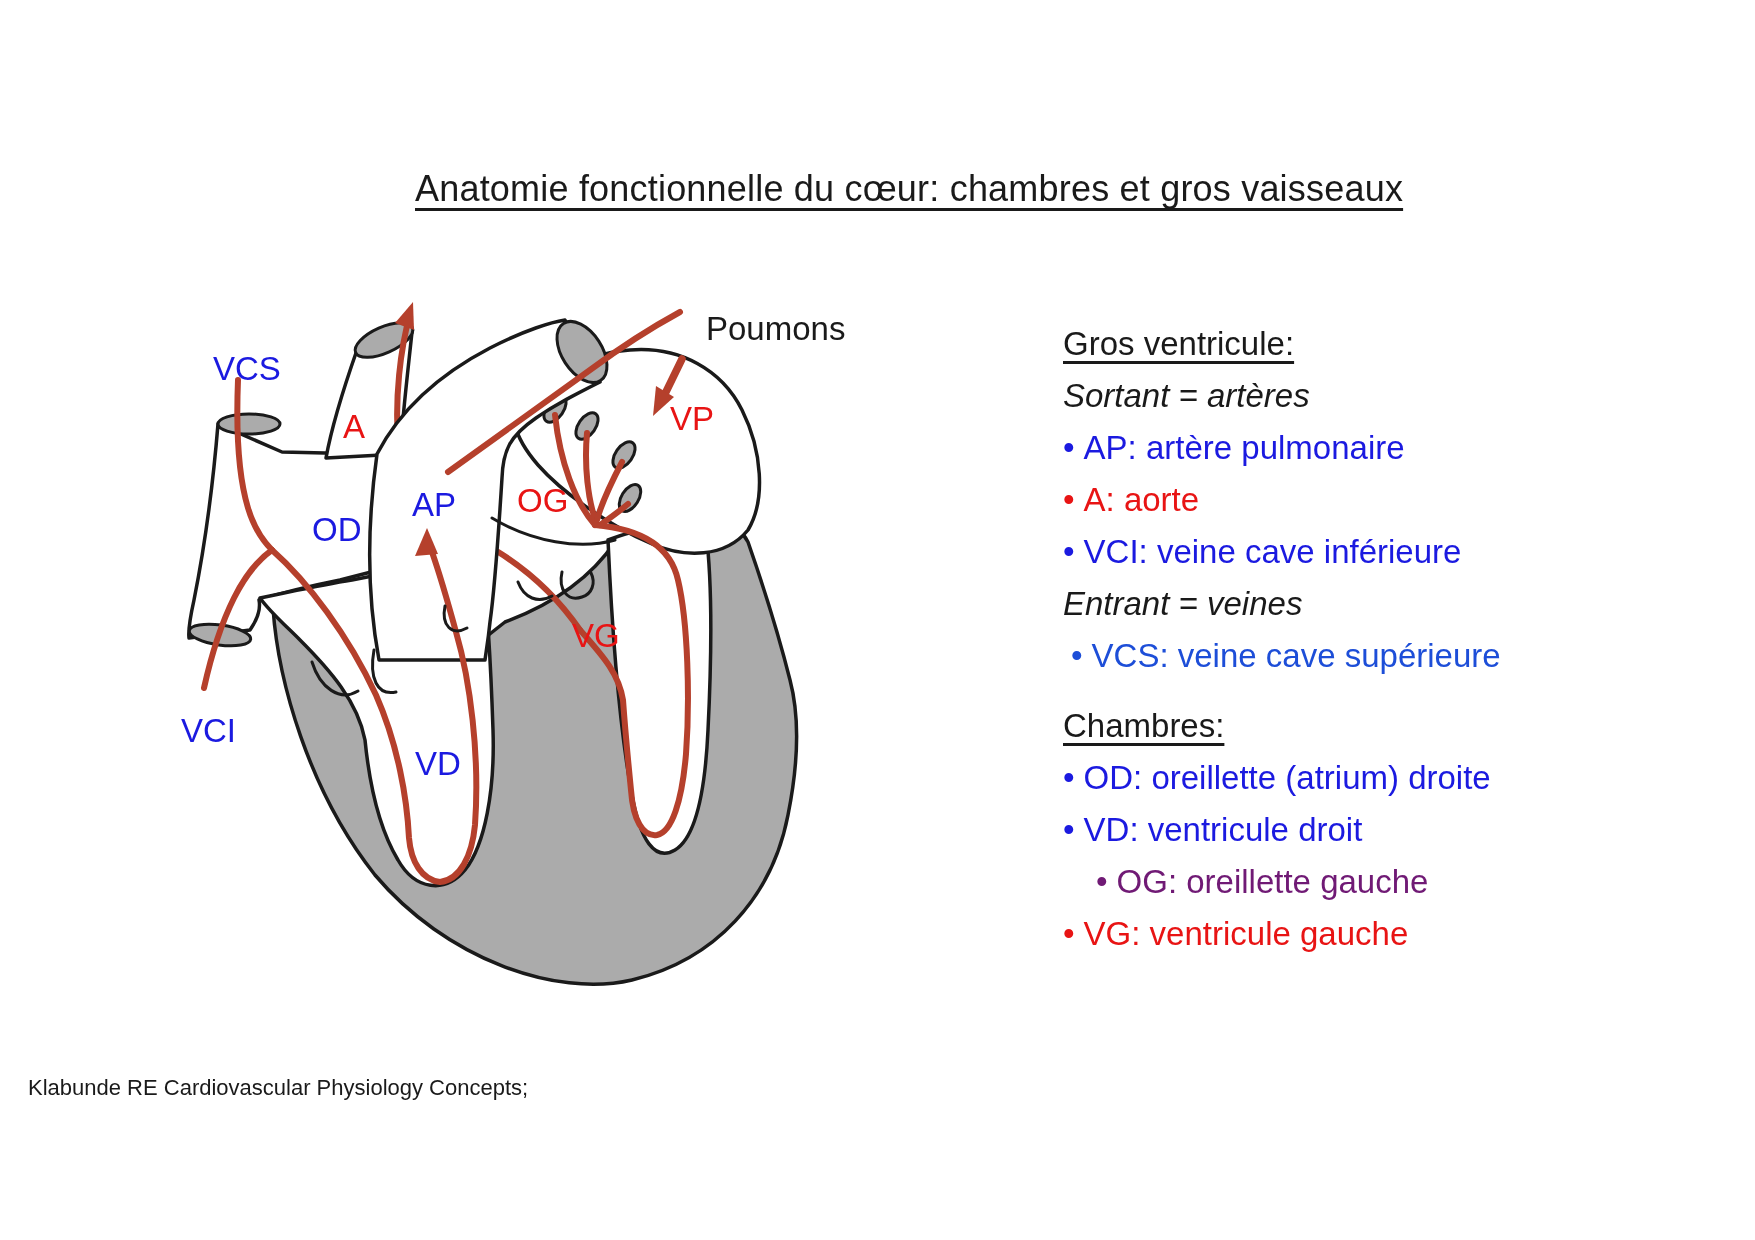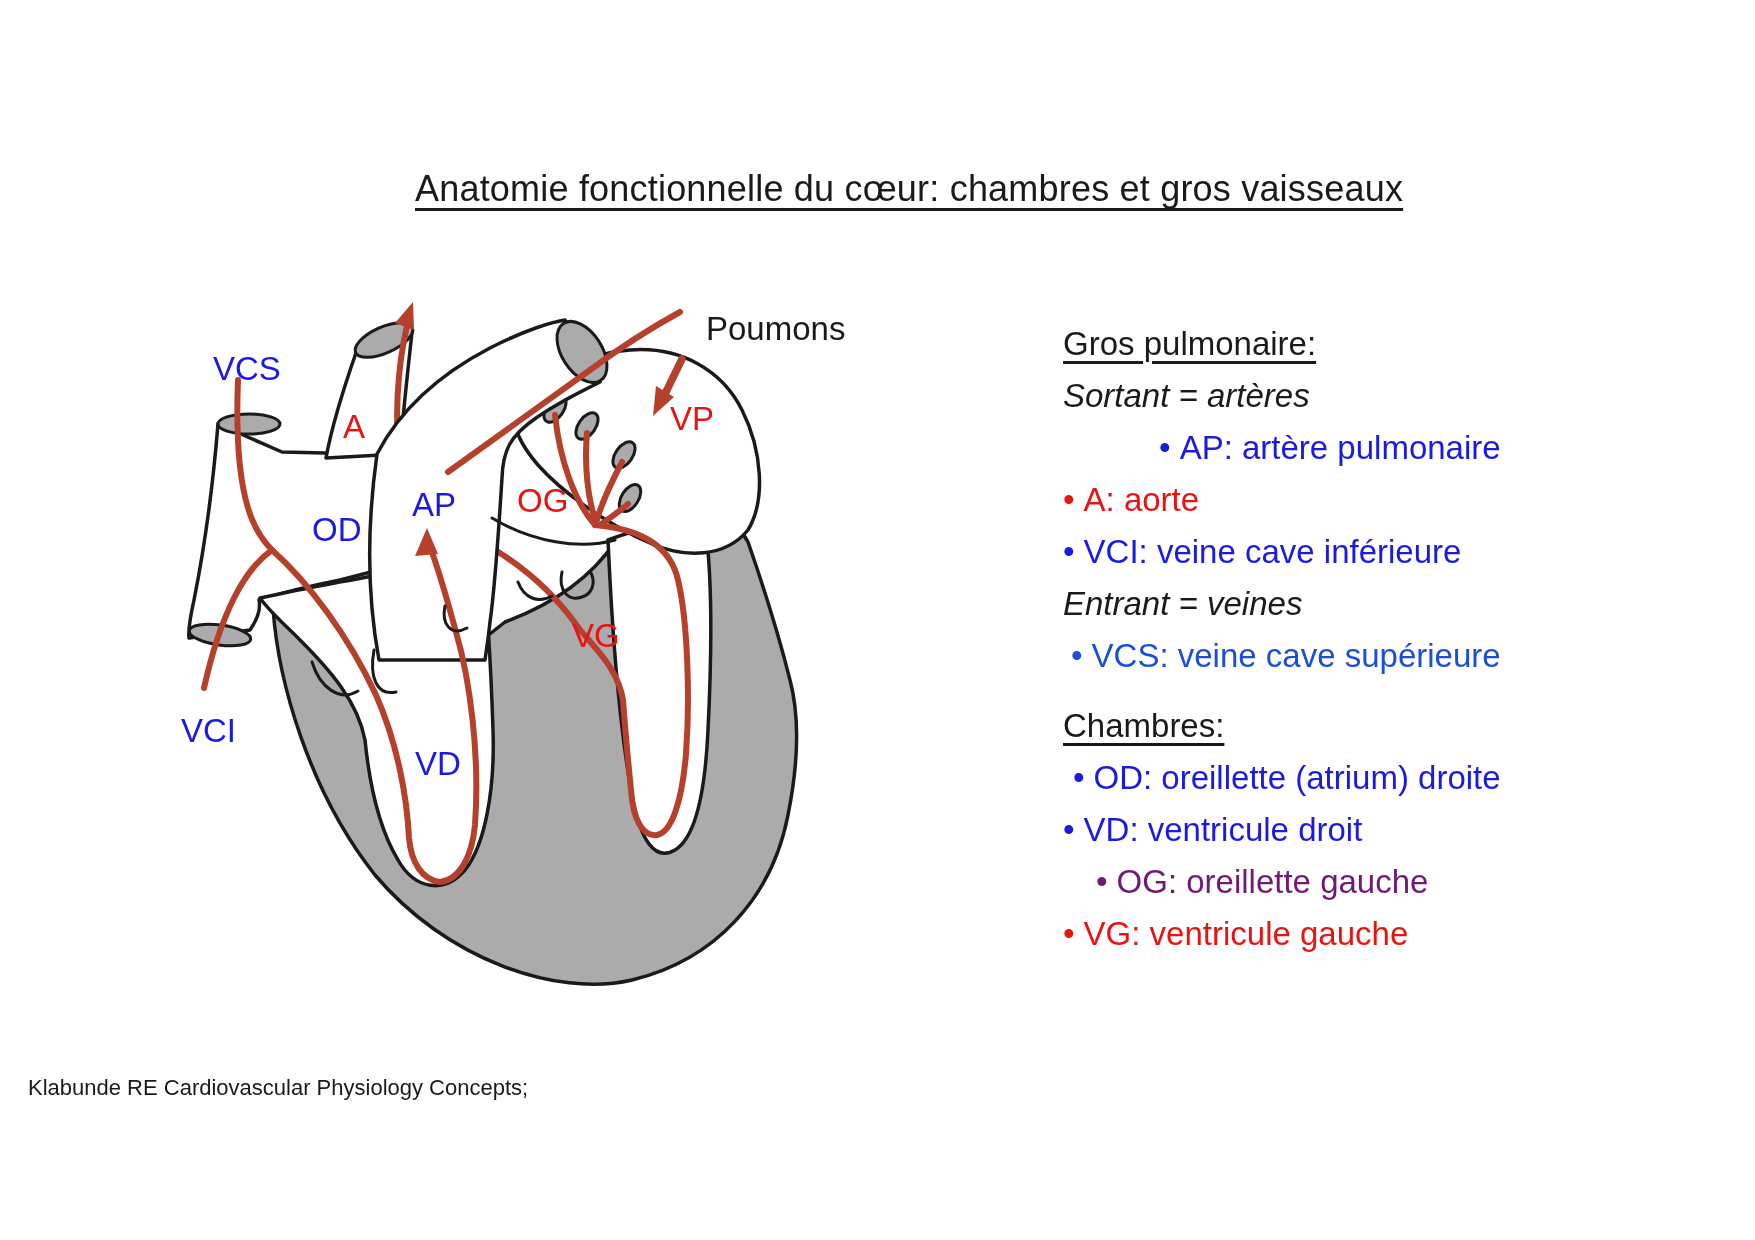--- a/index.html
+++ b/index.html
@@ -116,42 +116,42 @@
     <text class="dlabel" x="510" y="180" fill="#e81414">VP</text>
     <text class="dlabel" x="252" y="266" fill="#1b1ae0">AP</text>
     <text class="dlabel" x="357" y="262" fill="#e81414">OG</text>
     <text class="dlabel" x="152" y="291" fill="#1b1ae0">OD</text>
     <text class="dlabel" x="412" y="397" fill="#e81414">VG</text>
     <text class="dlabel" x="21" y="492" fill="#1b1ae0">VCI</text>
     <text class="dlabel" x="255" y="525" fill="#1b1ae0">VD</text>
   </svg>
 
   <div class="legend">
-    <div class="lg-line lg-head">Gros pulmonaire:</div>
+    <div class="lg-line lg-head">Gros ventricule:</div>
     <div class="lg-line lg-italic">Sortant = artères</div>
 
-    <div class="lg-line lg-item" style="color: rgb(27, 26, 224); text-align: right;">
+    <div class="lg-line lg-item" style="color: rgb(27, 26, 224);">
       <span class="blt">•</span><span>AP: artère pulmonaire</span>
     </div>
     <div class="lg-line lg-item" style="color: rgb(232, 20, 20);">
       <span class="blt">•</span><span>A: aorte</span>
     </div>
 
     <div class="lg-line lg-item" style="color: rgb(27, 26, 224);">
       <span class="blt">•</span><span>VCI: veine cave inférieure</span>
     </div>
 
     <div class="lg-line lg-italic">Entrant = veines</div>
     <div class="lg-line lg-item" style="color: #1d4ed8; margin-left: 8px;">
       <span class="blt">•</span><span>VCS: veine cave supérieure</span>
     </div>
 
     <div class="lg-line lg-head chambres-gap">Chambres:</div>
 
-    <div class="lg-line lg-item" style="color: rgb(27, 26, 224); text-align: right;">
+    <div class="lg-line lg-item" style="color: rgb(27, 26, 224);">
       <span class="blt">•</span><span>OD: oreillette (atrium) droite</span>
     </div>
     <div class="lg-line lg-item" style="color: rgb(27, 26, 224);">
       <span class="blt">•</span><span>VD: ventricule droit</span>
     </div>
     <div class="lg-line lg-item" style="color: #701a75; margin-left: 33px;">
       <span class="blt">•</span><span>OG: oreillette gauche</span>
     </div>
     <div class="lg-line lg-item" style="color: rgb(232, 20, 20);">
       <span class="blt">•</span><span>VG: ventricule gauche</span>

